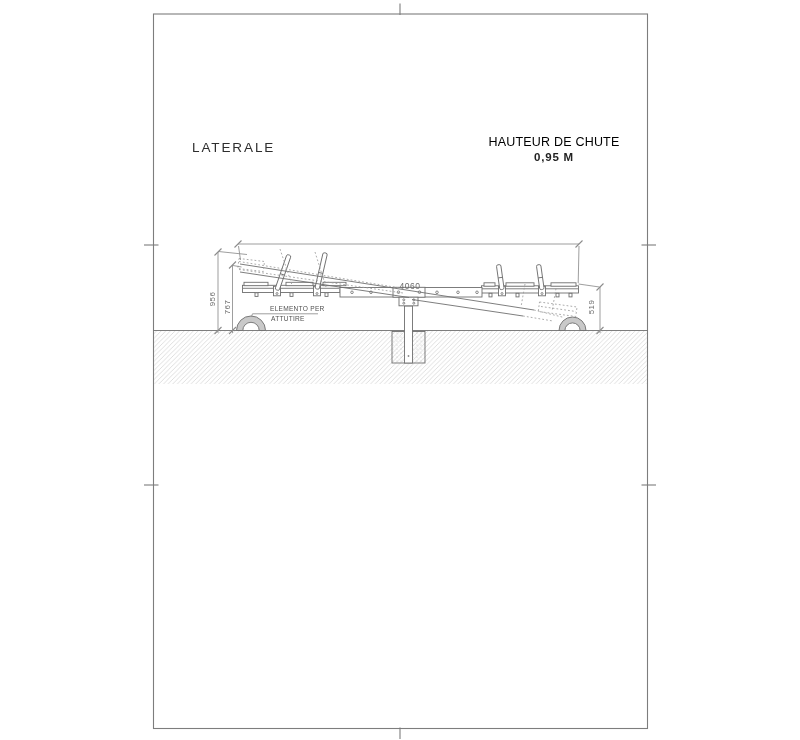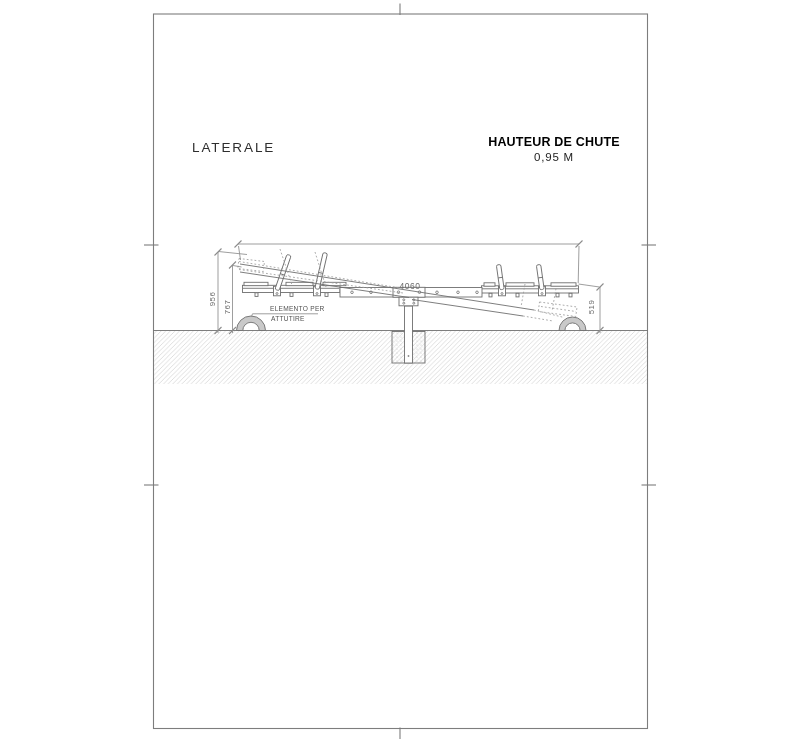--- a/index.html
+++ b/index.html
@@ -2,22 +2,22 @@
 <html style="--line: #6f6f6f; --dim: #8c8c8c; --ghost: #9d9d9d; --frame: #7d7d7d; --hatch: #d7d7d7; --tire-fill: #c9c9c9; --stipple: #b8b8b8; --title-text: #2e2e2e; --bold-text: #000000; --dim-text: #6b6b6b;"><head>
 <meta charset="utf-8">
 <style>
   html,body{margin:0;padding:0;background:#ffffff;}
   #canvas{position:relative;width:800px;height:740px;background:#ffffff;overflow:hidden;
           font-family:"Liberation Sans", sans-serif;}
   #draw{position:absolute;left:0;top:0;}
   .txt{position:absolute;white-space:nowrap;}
   .view-title{left:192px;top:140px;font-size:13.5px;letter-spacing:1.9px;color:var(--title-text,#2e2e2e);}
   .note-block{left:554px;top:135px;transform:translateX(-50%);text-align:center;}
-  .note-title{font-size:12.5px;font-weight:bold;letter-spacing:.2px;color:var(--bold-text,#000);}
-  .note-value{margin-top:2px;font-size:11.5px;letter-spacing:.8px;color:#222;}
+  .note-title{font-size:12.5px;font-weight:normal;letter-spacing:.2px;color:var(--bold-text,#000);}
+  .note-value{margin-top:2px;font-size:11.5px;letter-spacing:.8px;color:#222;font-weight:bold;}
   .dimh{font-size:8.5px;letter-spacing:.5px;color:var(--dim-text,#6b6b6b);transform:translate(-50%,-50%);margin-top:48px;}
   .dimv{font-size:8px;letter-spacing:.4px;color:var(--dim-text,#6b6b6b);transform:translate(-50%,-50%) rotate(-90deg);}
   .small-label{font-size:6.6px;letter-spacing:.25px;color:#505050;}
   
   .frame-ln{stroke:var(--frame,#7d7d7d);stroke-width:1.1;fill:none;}
   .ln{stroke:var(--line,#6f6f6f);stroke-width:0.9;fill:none;}
   .lnf{stroke:var(--line,#6f6f6f);stroke-width:0.9;fill:#ffffff;}
   .dim{stroke:var(--dim,#8c8c8c);stroke-width:0.85;fill:none;}
   .tick{stroke:var(--dim,#8c8c8c);stroke-width:1.1;fill:none;}
   .dot{stroke:var(--ghost,#9d9d9d);stroke-width:0.85;fill:none;stroke-dasharray:1.8 2.1;}

